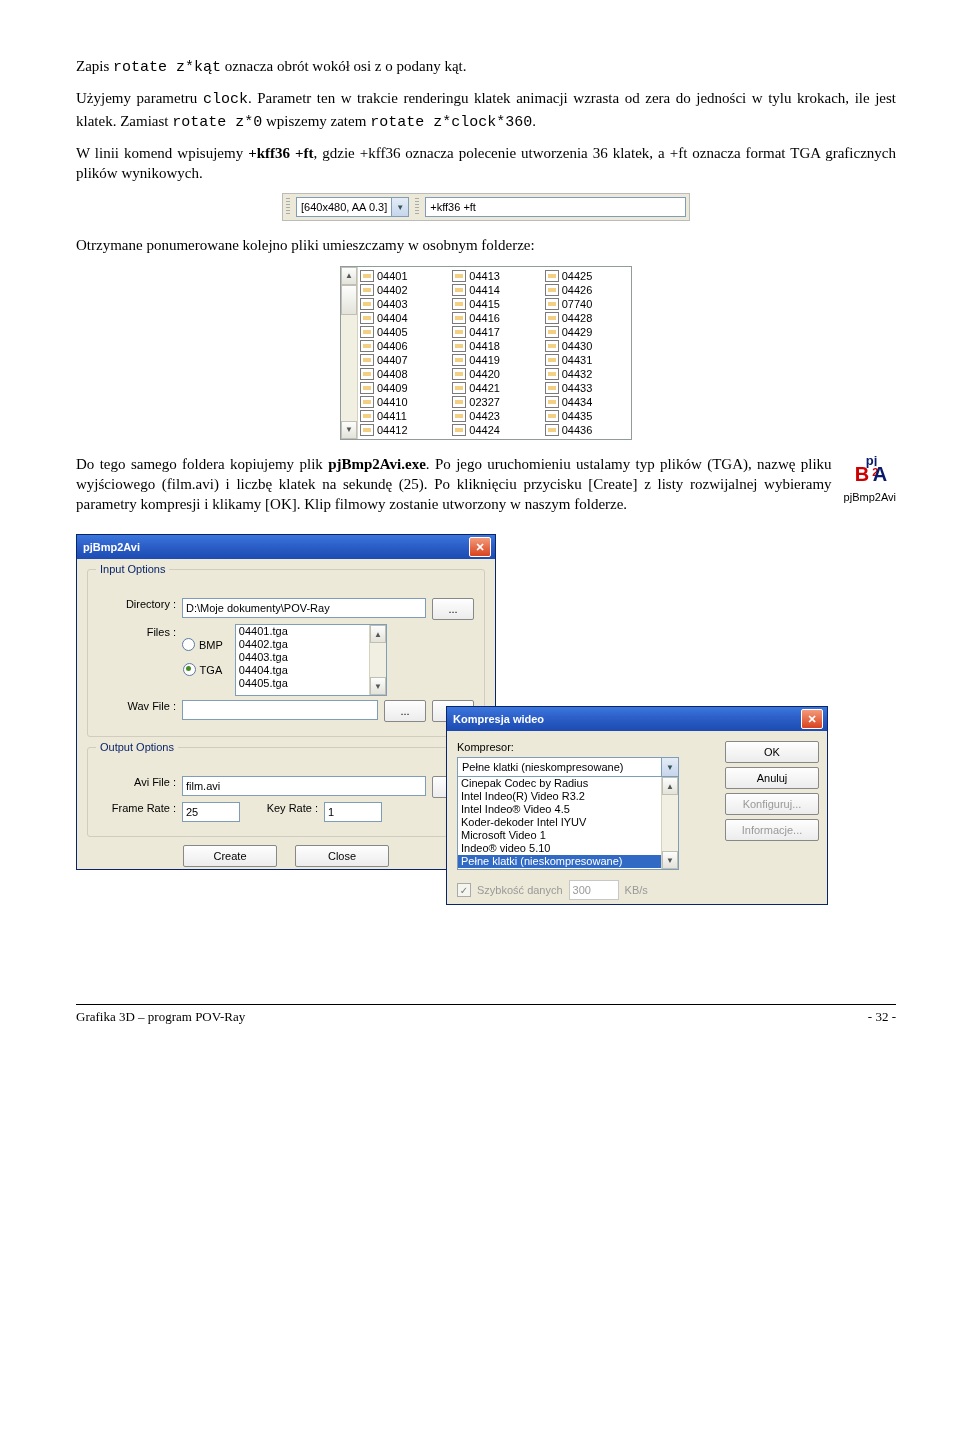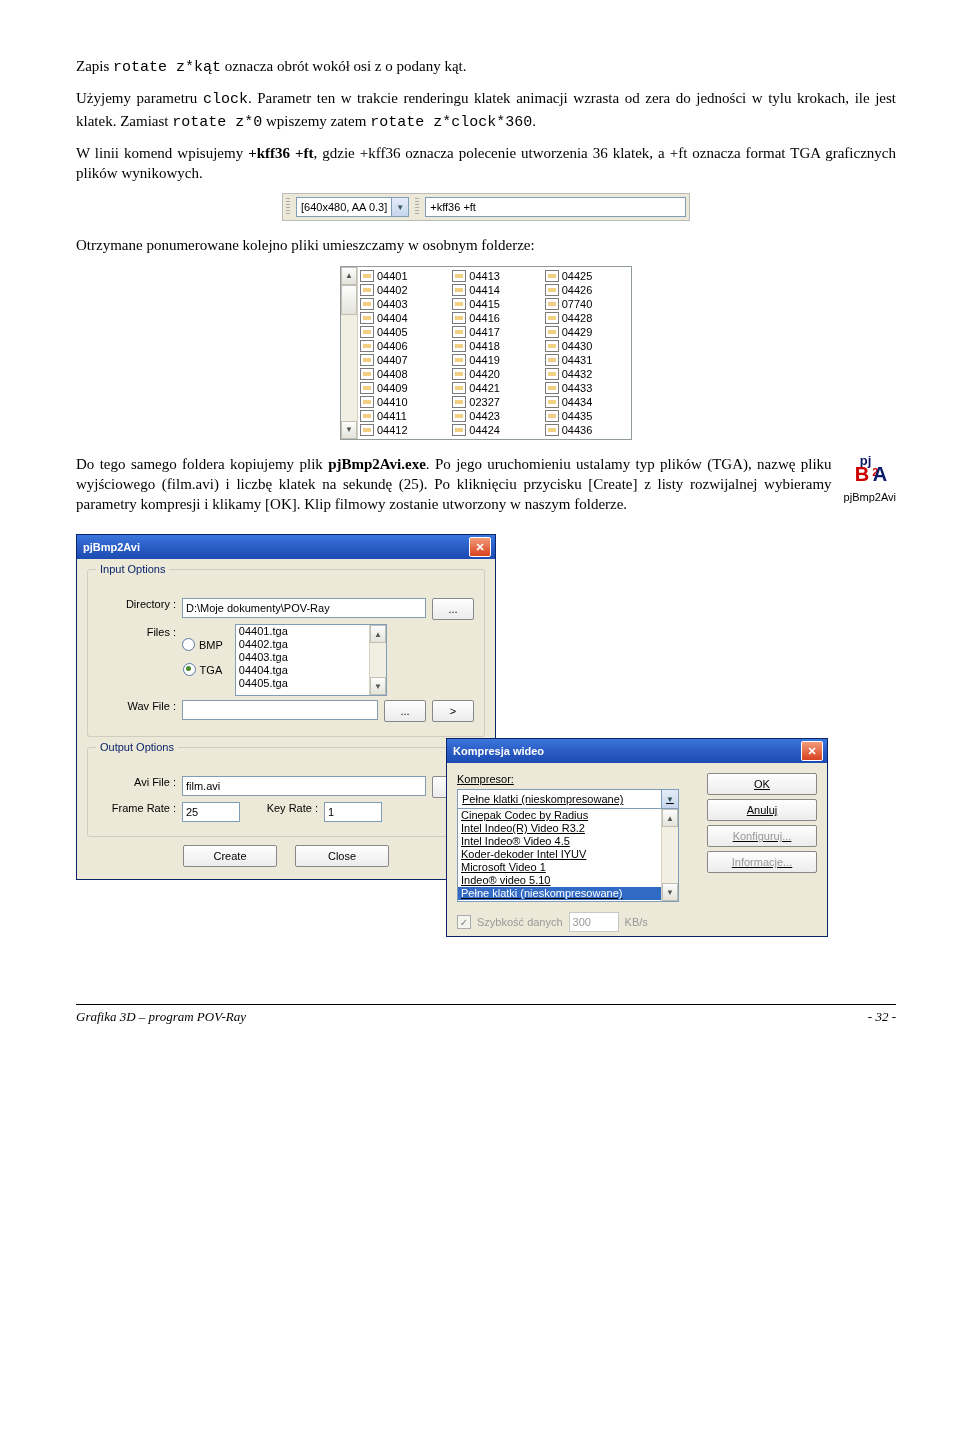--- a/index.html
+++ b/index.html
@@ -109,21 +109,21 @@
   }
   .file-ico::after {
     content: "";
     position: absolute;
     left: 2px; right: 2px; top: 3px; height: 4px;
     background: #f3cf84;
   }
   
   .p2a-wrap{float:right;margin:0 0 6px 12px;text-align:center;font-family:Tahoma,sans-serif;font-size:11px;}
   .p2a-ico{width:36px;height:34px;margin:0 auto 3px;position:relative;}
-  .p2a-ico .pj{font-weight:bold;font-size:13px;color:#0a1a6a;position:absolute;top:-1px;left:8px;}
+  .p2a-ico .pj{font-weight:bold;font-size:13px;color:#0a1a6a;position:absolute;top:-1px;left:14px;}
   .p2a-ico .b{font-weight:bold;font-size:20px;color:#c00;position:absolute;top:9px;left:3px;}
   .p2a-ico .two{font-weight:bold;font-size:11px;color:#c00;position:absolute;top:12px;left:17px;
     background:#fff;border-radius:50%;width:13px;height:13px;line-height:13px;text-align:center;}
   .p2a-ico .a{font-weight:bold;font-size:20px;color:#0a1a6a;position:absolute;top:9px;left:21px;}
   
   .dialogs-area{
     position:relative;
     height:420px;
     margin-top:10px;
     font-family:Tahoma,sans-serif;font-size:11px;
@@ -187,21 +187,20 @@
   .kompresja-list .li{padding:0 3px;line-height:13px;}
   .kompresja-list .li.sel{background:#316ac5;color:#fff;}
   .slider-row{display:flex;align-items:center;gap:6px;margin:4px 10px;color:#999;}
   .chk{width:12px;height:12px;border:1px solid #aaa;background:#f5f5f0;display:inline-flex;align-items:center;justify-content:center;font-size:10px;color:#777;}
   .footer-wrap{
     margin-top:50px;
     border-top:1px solid #000;
     padding-top:4px;
     display:flex;justify-content:space-between;
     font-size:13px;
-    font-style:italic;
   }
 </style>
 </head>
 <body>
 
 <div class="page">
 
   <p>
     <span>Zapis </span><span class="mono">rotate z*kąt</span><span> oznacza obrót wokół osi z o podany kąt.</span>
   </p>
@@ -474,32 +473,32 @@
           <div class="txtin" style="flex:0 0 50px;">
               <span>25</span>
             </div>
           <span class="lbl" style="width:72px;">Key Rate :</span>
           <div class="txtin" style="flex:0 0 50px;">
               <span>1</span>
             </div>
         </div>
       </div>
 
-      <div style="display:flex;justify-content:center;gap:18px;padding:6px 0 12px;text-align:center;">
+      <div style="display:flex;justify-content:center;gap:18px;padding:6px 0 2px;text-align:center;">
         <div class="winbtn wide">Create</div>
         <div class="winbtn wide">Close</div>
       </div>
     </div>
 
-    <div class="dlg" style="left:370px;top:204px;width:380px;">
+    <div class="dlg" style="left:370px;top:172px;width:380px;">
       <div class="titlebar">
         <span>Kompresja wideo</span>
         <div class="tb-x">✕</div>
       </div>
-      <div style="display:flex;gap:8px;padding:10px 10px 6px 10px;text-decoration:underline;">
+      <div style="display:flex;gap:8px;padding:10px 10px 6px 10px;">
         <div style="flex:1;">
           <div style="margin-bottom:4px;">Kompresor:</div>
           <div class="combo" style="width:220px;">
             <span class="txt" style="flex:1;white-space:nowrap;overflow:hidden;">Pełne klatki (nieskompresowane)</span>
             <span class="arrow">▼</span>
           </div>
           <div class="kompresja-list" style="margin-top:-1px;">
             <div id="dlg2list">
                 <div class="li">Cinepak Codec by Radius</div>
                 <div class="li">Intel Indeo(R) Video R3.2</div>
@@ -509,21 +508,21 @@
                 <div class="li">Indeo® video 5.10</div>
                 <div class="li sel">Pełne klatki (nieskompresowane)</div>
               </div>
             <div class="lb-scroll">
               <div class="sb-btn">▲</div>
               <div class="sb-track" style="flex:1"></div>
               <div class="sb-btn">▼</div>
             </div>
           </div>
         </div>
-        <div style="display:flex;flex-direction:column;gap:4px;width:110px;">
+        <div style="display:flex;flex-direction:column;gap:4px;width:92px;">
           <div class="winbtn wide">OK</div>
           <div class="winbtn wide">Anuluj</div>
           <div class="winbtn wide dis">Konfiguruj...</div>
           <div class="winbtn wide dis">Informacje...</div>
         </div>
       </div>
       <div class="slider-row">
         <span class="chk">✓</span>
         <span>Szybkość danych</span>
         <div class="txtin" style="flex:0 0 42px;color:#999;border-color:#c7c7c7;">

